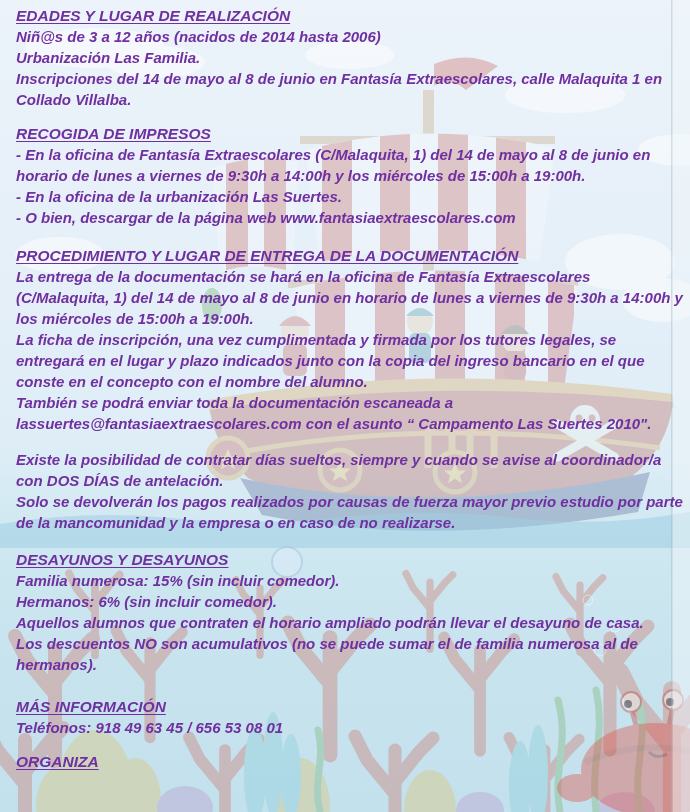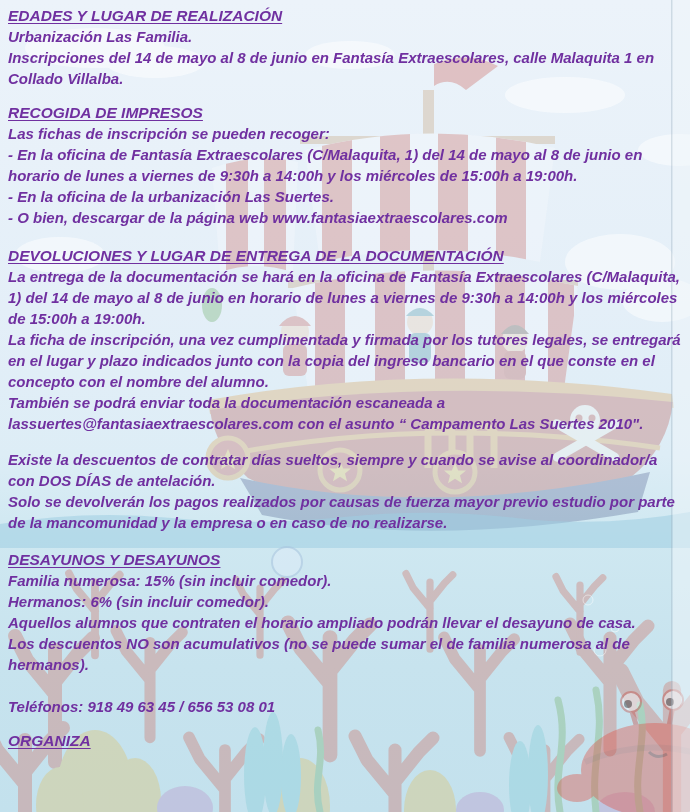--- a/index.html
+++ b/index.html
@@ -4,21 +4,21 @@
 <style>
   html,body{margin:0;padding:0;}
   body{width:690px;height:812px;overflow:hidden;font-family:"Liberation Sans",sans-serif;}
   .page{
     position:relative;width:690px;height:812px;overflow:hidden;
     background:linear-gradient(180deg,#ecf3fa 0%,#e4eff8 38%,#ddedf6 56%,#cfe8f1 66%,#c7e3ee 82%,#c3e1ed 100%);
   }
   .bg{position:absolute;top:0;left:0;width:690px;height:812px;}
   .content{
     position:absolute;top:0;left:0;right:0;bottom:0;
-    padding:5px 6px 0 8px;
+    padding:5px 6px 0 16px;
     color:#7030a0;
     font-weight:bold;font-style:italic;
     font-size:15px;line-height:21px;
   }
   .sec{margin:0 0 13px 0;}
   .sec:nth-of-type(2){margin-bottom:17px;}
   .sec:nth-of-type(3){margin-bottom:15px;}
   .sec:nth-of-type(4){margin-bottom:16px;}
   .sec:nth-of-type(5){margin-bottom:21px;}
   .sec:nth-of-type(6){margin-bottom:13px;}
@@ -194,53 +194,54 @@
     </g>
 
     <rect x="671" y="0" width="1.6" height="812" fill="#9fb5c4" opacity="0.4"></rect>
     <rect x="672.6" y="0" width="17.4" height="812" fill="#f0f5fa" opacity="0.5"></rect>
   </svg>
 
   <main class="content">
 
     <section class="sec">
       <h2 class="h">EDADES Y LUGAR DE REALIZACIÓN</h2>
+      <p class="p">Niñ@s de 3 a 12 años (nacidos de 2014 hasta 2006)</p>
       <p class="p">Urbanización Las Familia.</p>
       <p class="p">Inscripciones del 14 de mayo al 8 de junio en Fantasía Extraescolares, calle Malaquita 1 en Collado Villalba.</p>
     </section>
 
     <section class="sec">
       <h2 class="h">RECOGIDA DE IMPRESOS</h2>
-      <p class="p">Las fichas de inscripción se pueden recoger:</p>
       <p class="p">- En la oficina de Fantasía Extraescolares (C/Malaquita, 1) del 14 de mayo al 8 de junio en horario de lunes a viernes de 9:30h a 14:00h y los miércoles de 15:00h a 19:00h.</p>
       <p class="p">- En la oficina de la urbanización Las Suertes.</p>
       <p class="p">- O bien, descargar de la página web www.fantasiaextraescolares.com</p>
     </section>
 
     <section class="sec">
-      <h2 class="h">DEVOLUCIONES Y LUGAR DE ENTREGA DE LA DOCUMENTACIÓN</h2>
+      <h2 class="h">PROCEDIMIENTO Y LUGAR DE ENTREGA DE LA DOCUMENTACIÓN</h2>
       <p class="p">La entrega de la documentación se hará en la oficina de Fantasía Extraescolares (C/Malaquita, 1) del 14 de mayo al 8 de junio en horario de lunes a viernes de 9:30h a 14:00h y los miércoles de 15:00h a 19:00h.</p>
       <p class="p">La ficha de inscripción, una vez cumplimentada y firmada por los tutores legales, se entregará en el lugar y plazo indicados junto con la copia del ingreso bancario en el que conste en el concepto con el nombre del alumno.</p>
       <p class="p">También se podrá enviar toda la documentación escaneada a lassuertes@fantasiaextraescolares.com con el asunto “ Campamento Las Suertes 2010".</p>
     </section>
 
     <section class="sec">
-      <p class="p">Existe la descuentos de contratar días sueltos, siempre y cuando se avise al coordinador/a con DOS DÍAS de antelación.</p>
+      <p class="p">Existe la posibilidad de contratar días sueltos, siempre y cuando se avise al coordinador/a con DOS DÍAS de antelación.</p>
       <p class="p">Solo se devolverán los pagos realizados por causas de fuerza mayor previo estudio por parte de la mancomunidad y la empresa o en caso de no realizarse.</p>
     </section>
 
     <section class="sec">
       <h2 class="h">DESAYUNOS Y DESAYUNOS</h2>
       <p class="p">Familia numerosa: 15% (sin incluir comedor).</p>
       <p class="p">Hermanos: 6% (sin incluir comedor).</p>
       <p class="p">Aquellos alumnos que contraten el horario ampliado podrán llevar el desayuno de casa.</p>
       <p class="p">Los descuentos NO son acumulativos (no se puede sumar el de familia numerosa al de hermanos).</p>
     </section>
 
     <section class="sec">
+      <h2 class="h">MÁS INFORMACIÓN</h2>
       <p class="p">Teléfonos: 918 49 63 45 / 656 53 08 01</p>
     </section>
 
     <section class="sec">
       <h2 class="h">ORGANIZA</h2>
 
     </section>
 
   </main>
 </div>

